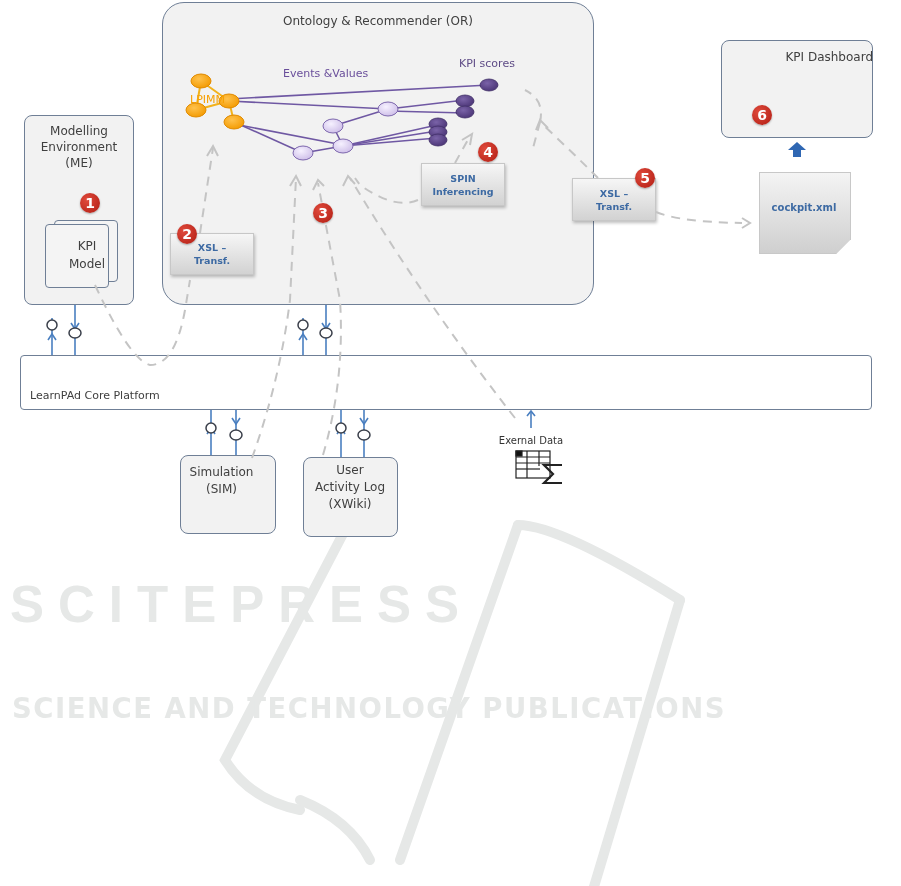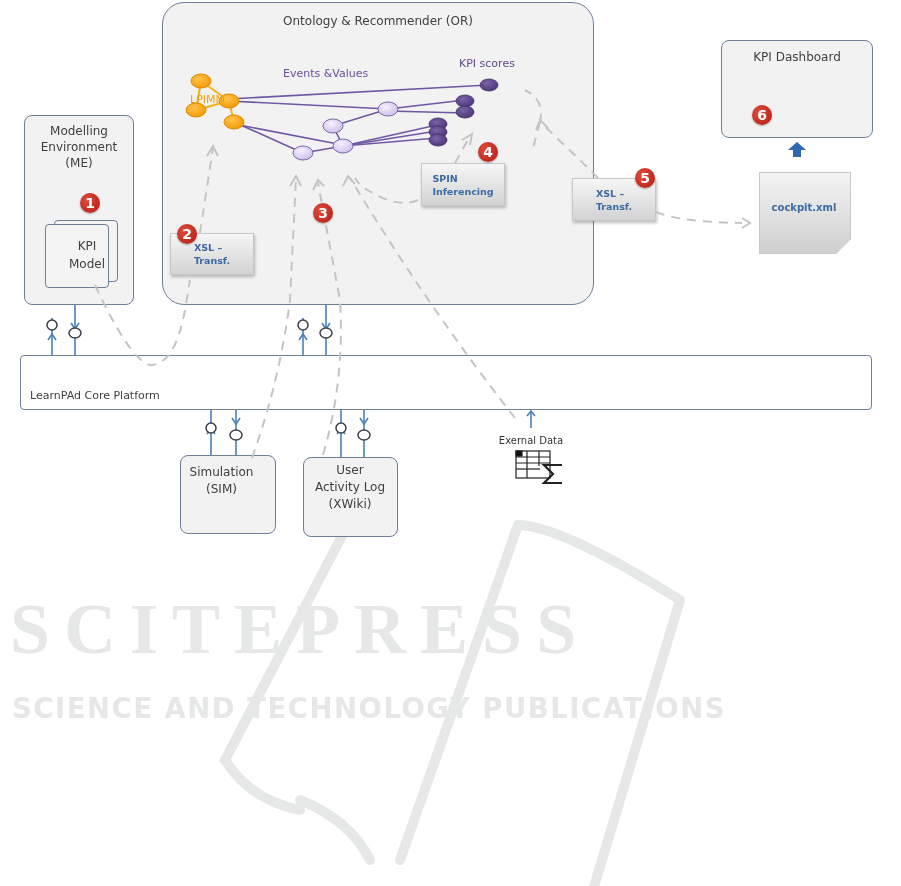--- a/index.html
+++ b/index.html
@@ -5,61 +5,61 @@
   html, body { margin: 0; padding: 0; background: #ffffff; }
   body { width: 901px; height: 886px; position: relative; overflow: hidden;
          font-family: "DejaVu Sans", "Liberation Sans", sans-serif; }
   #canvas { position: absolute; left: 0; top: 0; width: 901px; height: 886px; }
   .box { position: absolute; box-sizing: border-box; border: 1.5px solid #6f7f96;
          border-radius: 8px; background: #f2f2f2; }
   .label { position: absolute; text-align: center; color: #404040; font-size: 12px; line-height: 15px; }
   .btn { position: absolute; box-sizing: border-box; border: 1px solid #c7c7c7;
          background: linear-gradient(#f6f6f6, #d2d2d2); box-shadow: 1px 2px 3px rgba(0,0,0,0.25);
          color: #3d6aa3; font-weight: bold; font-size: 9.5px; line-height: 13px;
-         display: flex; align-items: center; justify-content: center; }
+         display: flex; align-items: center; justify-content: center; text-align: center; }
   .badge { position: absolute; width: 20px; height: 20px; border-radius: 50%;
            background: radial-gradient(circle at 35% 35%, #e04a3c, #b01c12);
            color: #fff; font-weight: bold; font-size: 14px; line-height: 20px; text-align: center;
            box-shadow: 0 1px 2px rgba(0,0,0,0.3); }
   .wm { position: absolute; color: #e6e8e7; font-weight: bold; white-space: nowrap; letter-spacing: 2px; }
 </style>
 </head>
 <body>
 
 <svg id="canvas" width="901" height="886" viewBox="0 0 901 886">
   <g fill="none" stroke="#e6e8e7" stroke-width="10" stroke-linecap="round">
     <path d="M345 530 L225 760 Q250 800 300 810"></path>
     <path d="M518 525 L400 860"></path>
     <path d="M518 525 Q560 525 680 600"></path>
     <path d="M680 600 L560 1000"></path>
     <path d="M300 800 Q350 820 370 860"></path>
   </g>
 </svg>
 
-<div class="wm" style="left:10px; top:588px; font-size:72px; letter-spacing:14px; font-family:Liberation Serif, serif;">SCITEPRESS</div>
+<div class="wm" style="left:10px; top:575px; font-size:51px; letter-spacing:14px; font-family:Liberation Sans, sans-serif;">SCITEPRESS</div>
 <div class="wm" style="left:12px; top:692px; font-size:27.5px; letter-spacing:1.5px; font-family:'DejaVu Sans', sans-serif;">SCIENCE AND TECHNOLOGY PUBLICATIONS</div>
 
 <div class="box" style="left:20px; top:355px; width:852px; height:55px; background:#ffffff; border-radius:4px;"></div>
 <div class="label" style="left:30px; top:388px; font-size:11px; text-align:center;">LearnPAd Core Platform</div>
 
 <div class="box" style="left:162px; top:2px; width:432px; height:303px; border-radius:22px;"></div>
 <div class="label" style="left:162px; top:14px; width:432px; font-size:12px;">Ontology &amp; Recommender (OR)</div>
 
 <div class="box" style="left:24px; top:115px; width:110px; height:190px;"></div>
 <div class="label" style="left:24px; top:123px; width:110px; white-space:pre-line; font-size:12px; line-height:16px;">Modelling
 Environment
 (ME)</div>
 
 <div class="box" style="left:54px; top:220px; width:64px; height:62px; background:#f4f4f4; border-radius:4px;"></div>
 <div class="box" style="left:45px; top:224px; width:64px; height:64px; background:#f4f4f4; border-radius:4px;"></div>
 <div class="label" style="left:45px; top:237px; width:84px; white-space:pre-line; line-height:18px;">KPI
 Model</div>
 
 <div class="box" style="left:721px; top:40px; width:152px; height:98px;"></div>
-<div class="label" style="left:721px; top:50px; width:152px;">KPI Dashboard</div>
+<div class="label" style="left:721px; top:50px; width:152px;text-align:right;">KPI Dashboard</div>
 
 <div style="position:absolute; left:759px; top:172px; width:90px; height:80px;
             background:linear-gradient(#f4f4f4,#cfcfcf); border:1px solid #c8c8c8;
             box-shadow:1px 2px 3px rgba(0,0,0,0.2);
             clip-path: polygon(0 0, 100% 0, 100% 82%, 84% 100%, 0 100%);"></div>
 <div class="label" style="left:759px; top:200px; width:90px; color:#3d6aa3; font-weight:bold; font-size:10px;">cockpit.xml</div>
 
 <div class="box" style="left:180px; top:455px; width:96px; height:79px;"></div>
 <div class="label" style="left:180px; top:464px; width:83px; white-space:pre-line; line-height:17px;">Simulation
 (SIM)</div>

